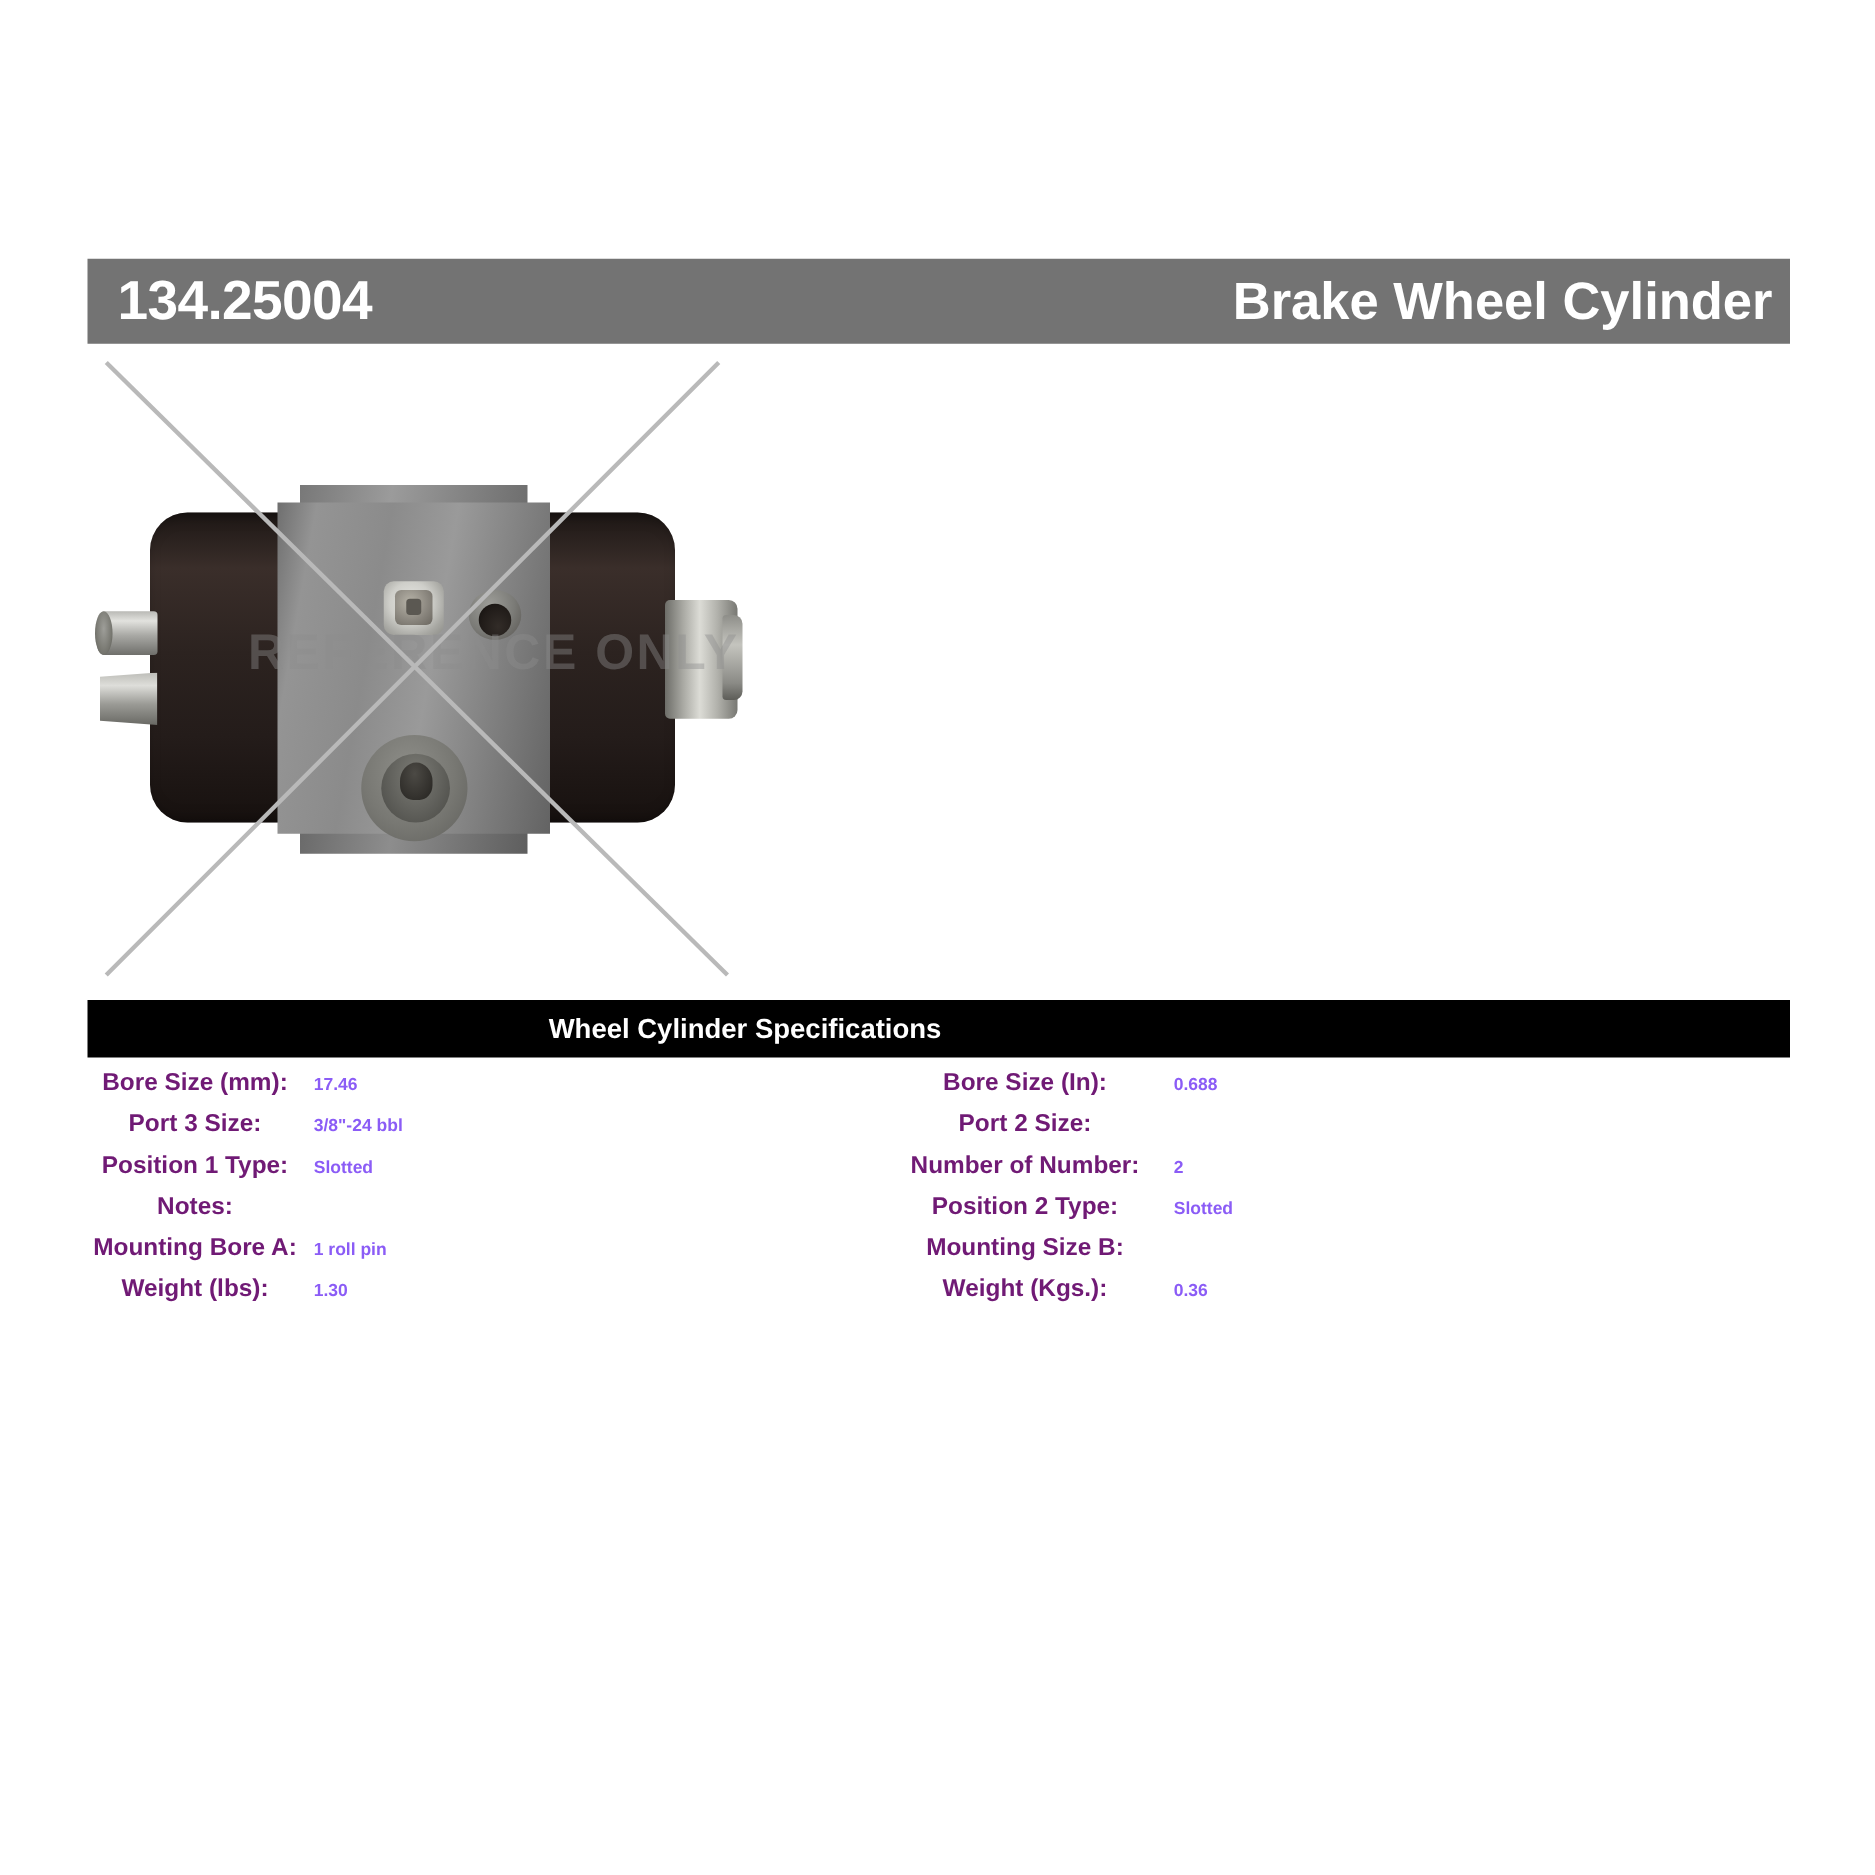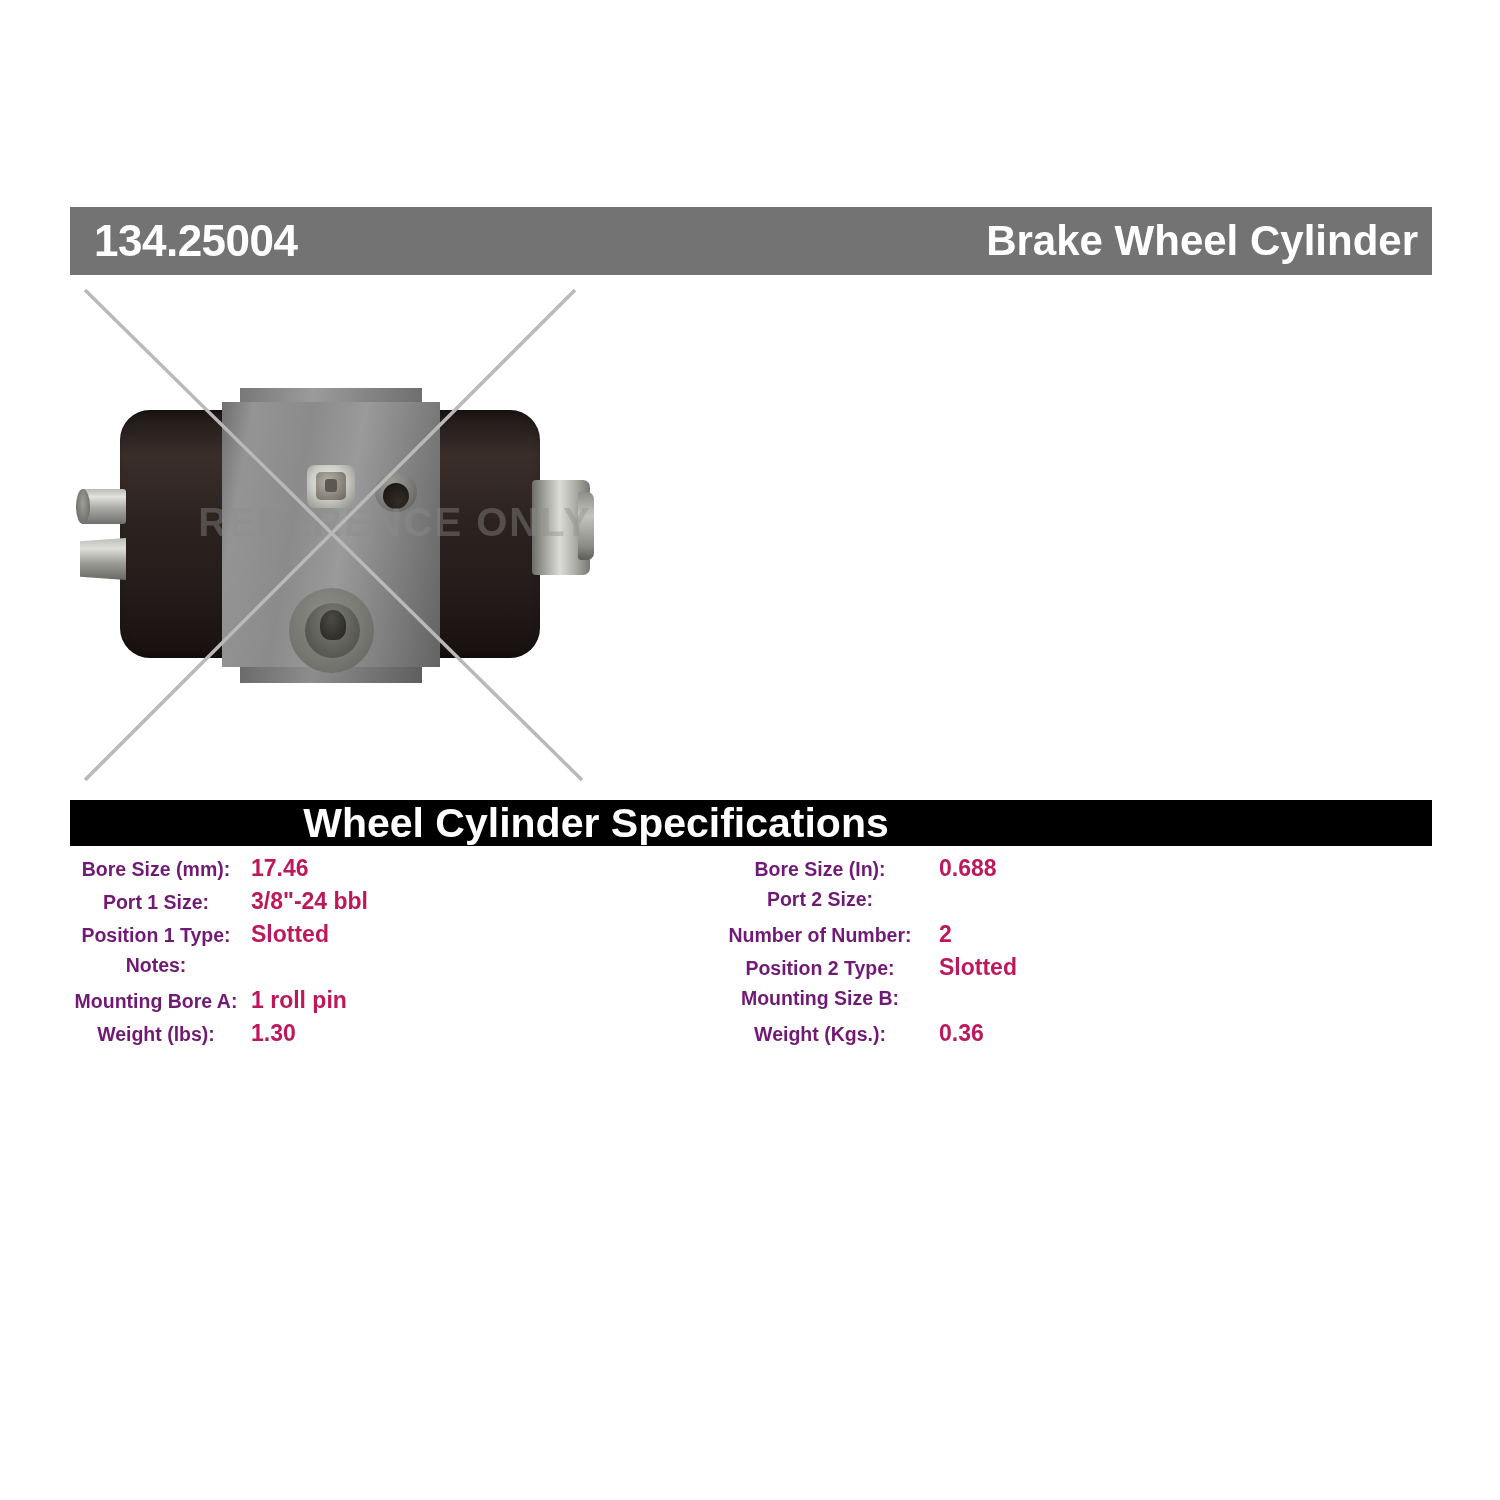--- a/index.html
+++ b/index.html
@@ -284,21 +284,21 @@
     background: #000000;
   }
   .spec-bar-title {
     position: absolute;
     left: 0;
     right: 0;
     top: 50%;
     transform: translateY(-50%);
     text-align: center;
     color: #ffffff;
-    font-size: 41px;
+    font-size: 22px;
     font-weight: bold;
     line-height: 1;
     padding-right: 310px;
     box-sizing: border-box;
     white-space: nowrap;
   }
 
   
   .spec-columns {
     position: absolute;
@@ -325,23 +325,23 @@
     font-weight: bold;
     color: #701a75;
     white-space: nowrap;
     line-height: 1.1;
   }
   .spec-col-right .spec-label {
     width: 220px;
   }
   .spec-value {
     padding-left: 9px;
-    font-size: 23px;
-    font-weight: bold;
-    color: #be185d;
+    font-size: 14px;
+    font-weight: bold;
+    color: #8b5cf6;
     white-space: nowrap;
     line-height: 1.1;
   }
 </style>
 </head>
 <body>
 
 <div class="header-bar">
   <div class="header-part-number">134.25004</div>
   <div class="header-product-title">Brake Wheel Cylinder</div>
@@ -389,21 +389,21 @@
   <div class="spec-bar-title">Wheel Cylinder Specifications</div>
 </div>
 
 <div class="spec-columns">
   <div class="spec-col spec-col-left" id="spec-left">
       <div class="spec-row">
         <div class="spec-label">Bore Size (mm):</div>
         <div class="spec-value">17.46</div>
       </div>
       <div class="spec-row">
-        <div class="spec-label">Port 1 Size:</div>
+        <div class="spec-label">Port 3 Size:</div>
         <div class="spec-value">3/8"-24 bbl</div>
       </div>
       <div class="spec-row">
         <div class="spec-label">Position 1 Type:</div>
         <div class="spec-value">Slotted</div>
       </div>
       <div class="spec-row">
         <div class="spec-label">Notes:</div>
         <div class="spec-value"></div>
       </div>

